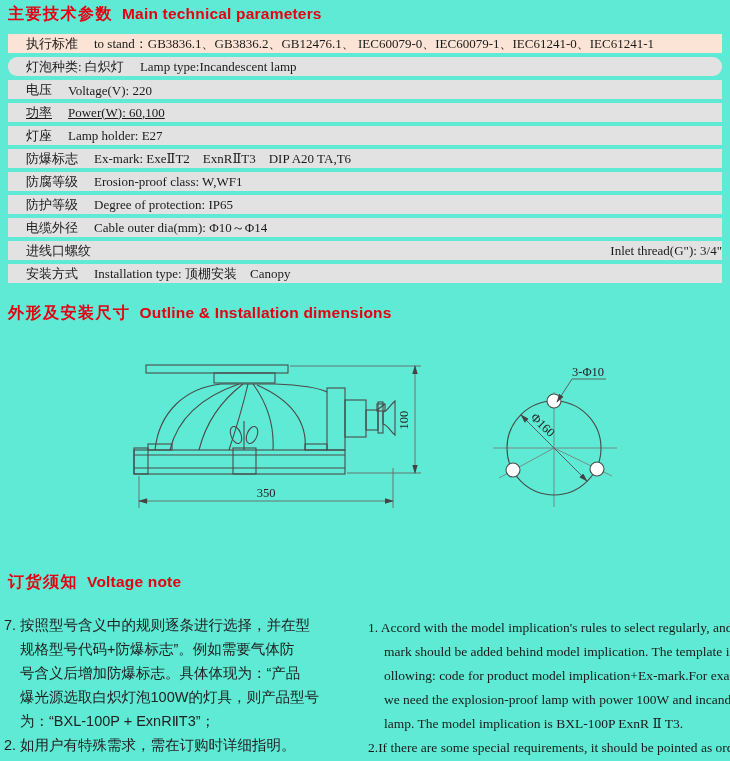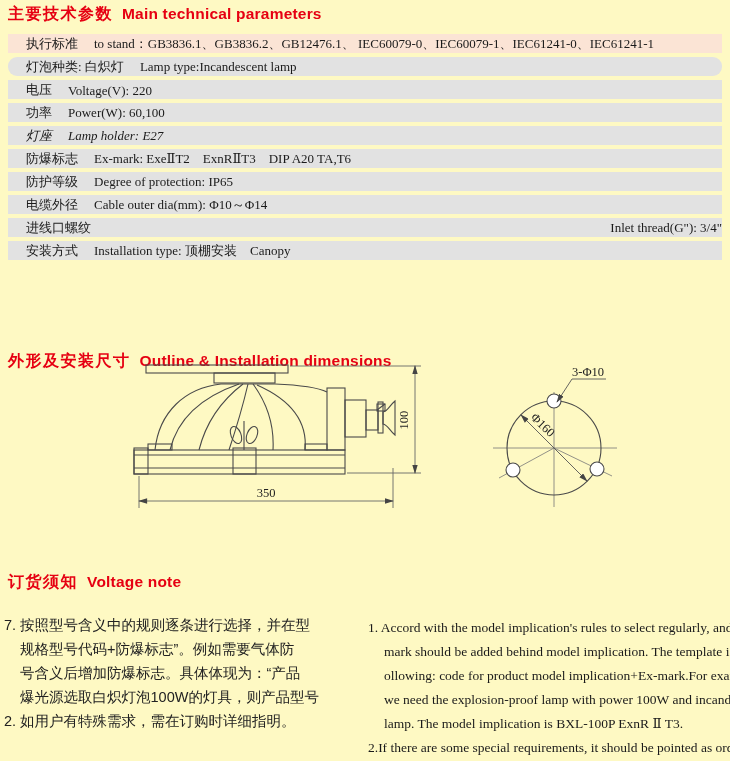--- a/index.html
+++ b/index.html
@@ -1,24 +1,24 @@
 <!DOCTYPE html>
 <html><head>
 <meta charset="utf-8">
 <style>
   html,body{margin:0;padding:0;background:#fff;}
-  .page{position:relative;width:730px;height:761px;background:#fef9c3;overflow:hidden;
+  .page{position:relative;width:730px;height:761px;background:#5eead4;overflow:hidden;
         color:#1a1a1a;font-family:"Liberation Serif","DejaVu Serif",serif;}
   
   .heading{position:absolute;left:8px;font-family:"Liberation Sans","DejaVu Sans",sans-serif;
            font-weight:bold;white-space:nowrap;}
   .heading .h-cn{font-size:16px;letter-spacing:1.5px;}
   .heading .h-en{font-size:15.5px;margin-left:9px;letter-spacing:.2px;}
   #heading-params{top:4px;}
-  #heading-outline{top:303px;margin-top:48px;}
+  #heading-outline{top:303px;}
   #heading-ordering{top:572px;}
   
   .param-table{position:absolute;left:8px;top:34px;width:714px;}
   .p-row{height:19px;margin-bottom:4px;display:flex;align-items:center;
          padding-left:18px;font-size:13px;white-space:nowrap;overflow:hidden;}
   .p-label{margin-right:16px;}
   
   .drawing{position:absolute;}
   #outline-drawing{left:123px;top:350px;}
   #boltcircle-drawing{left:460px;top:352px;}
@@ -47,31 +47,35 @@
       <span class="p-value">to stand：GB3836.1、GB3836.2、GB12476.1、 IEC60079-0、IEC60079-1、IEC61241-0、IEC61241-1</span>
     </div>
     <div class="p-row" style="background: rgb(226, 226, 226); border-radius: 9px;">
       <span class="p-label">灯泡种类: 白炽灯</span>
       <span class="p-value">Lamp type:Incandescent lamp</span>
     </div>
     <div class="p-row" style="background: rgb(226, 226, 226); align-items: flex-end;">
       <span class="p-label">电压</span>
       <span class="p-value">Voltage(V): 220</span>
     </div>
-    <div class="p-row" style="background: rgb(226, 226, 226);">
+    <div class="p-row" style="background: rgb(226, 226, 226); text-decoration: underline;">
       <span class="p-label">功率</span>
       <span class="p-value">Power(W): 60,100</span>
     </div>
-    <div class="p-row" style="background: rgb(226, 226, 226); font-style: italic;">
+    <div class="p-row" style="background: rgb(226, 226, 226);">
       <span class="p-label">灯座</span>
       <span class="p-value">Lamp holder: E27</span>
     </div>
     <div class="p-row" style="background: rgb(226, 226, 226);">
       <span class="p-label">防爆标志</span>
       <span class="p-value">Ex-mark: ExeⅡT2　ExnRⅡT3　DIP A20 TA,T6</span>
+    </div>
+    <div class="p-row" style="background: rgb(226, 226, 226);">
+      <span class="p-label">防腐等级</span>
+      <span class="p-value">Erosion-proof class: W,WF1</span>
     </div>
     <div class="p-row" style="background: rgb(226, 226, 226);">
       <span class="p-label">防护等级</span>
       <span class="p-value">Degree  of  protection: IP65</span>
     </div>
     <div class="p-row" style="background: rgb(226, 226, 226); text-align: right;">
       <span class="p-label">电缆外径</span>
       <span class="p-value">Cable outer  dia(mm): Φ10～Φ14</span>
     </div>
     <div class="p-row" style="background: rgb(226, 226, 226); justify-content: space-between;">
@@ -169,20 +173,21 @@
 
   <div class="heading" id="heading-ordering">
     <span class="h-cn" style="color: rgb(230, 0, 18);">订货须知</span><span class="h-en" style="color: rgb(230, 0, 18);">Voltage note</span>
   </div>
 
   <div class="ord-col" id="ord-cn">
     <div class="ord-line">7. 按照型号含义中的规则逐条进行选择，并在型</div>
     <div class="ord-line cont">规格型号代码+防爆标志”。例如需要气体防</div>
     <div class="ord-line cont">号含义后增加防爆标志。具体体现为：“产品</div>
     <div class="ord-line cont">爆光源选取白炽灯泡100W的灯具，则产品型号</div>
+    <div class="ord-line cont">为：“BXL-100P + ExnRⅡT3”；</div>
     <div class="ord-line">2. 如用户有特殊需求，需在订购时详细指明。</div>
   </div>
 
   <div class="ord-col" id="ord-en">
     <div class="ord-line">1. Accord with the model implication's rules to select regularly, and Ex-</div>
     <div class="ord-line cont">mark should be added behind model implication. The template is as f</div>
     <div class="ord-line cont">ollowing: code for product model implication+Ex-mark.For example,</div>
     <div class="ord-line cont">we need the explosion-proof lamp with power 100W and incandescent</div>
     <div class="ord-line cont">lamp. The model implication is BXL-100P ExnR Ⅱ T3.</div>
     <div class="ord-line">2.If there are some special requirements, it should be pointed as ordering.</div>

